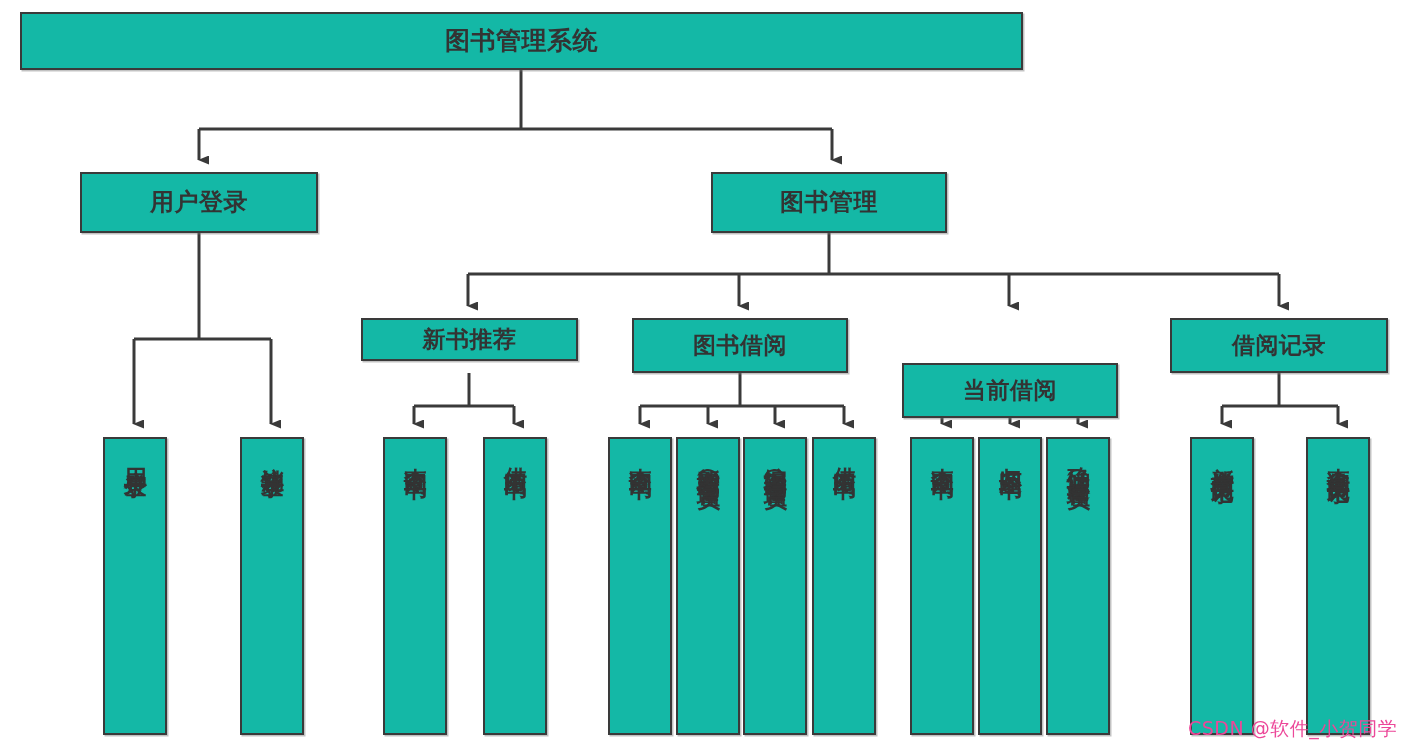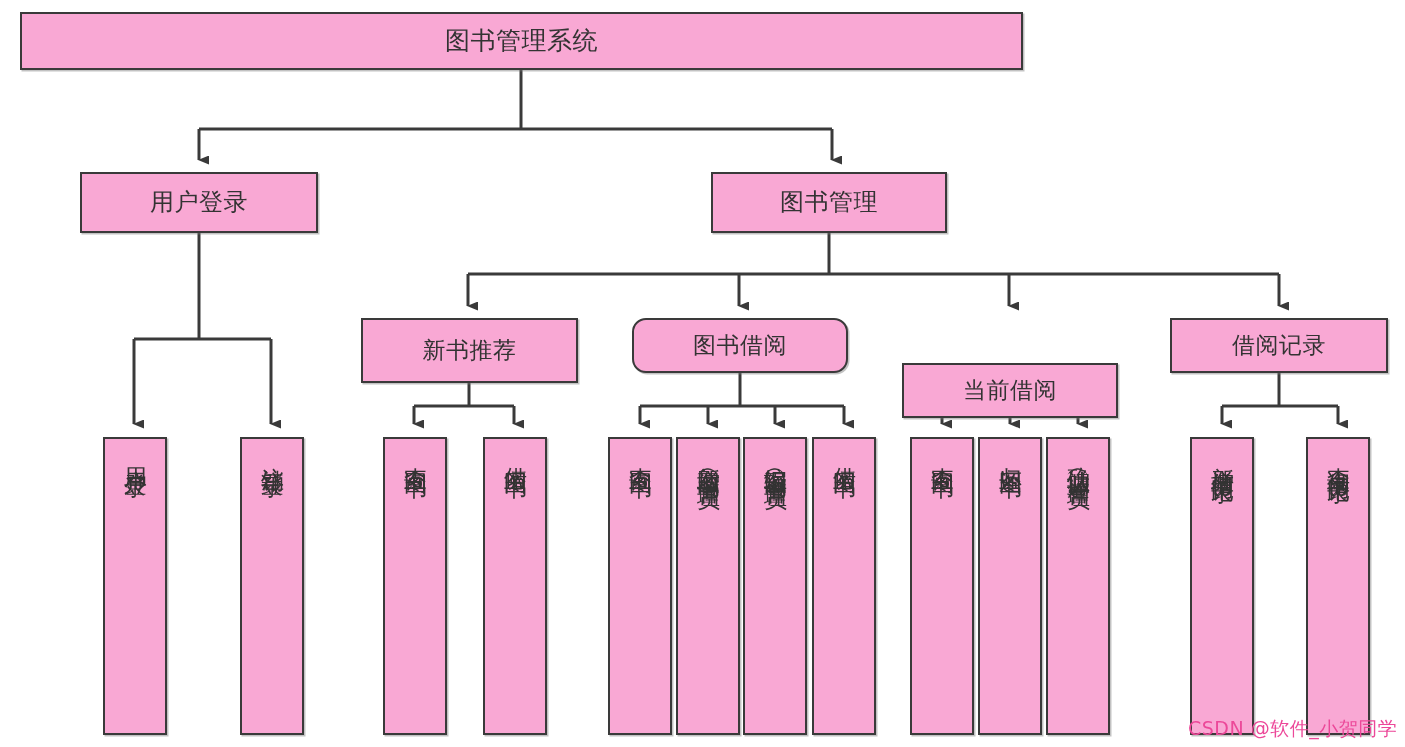--- a/index.html
+++ b/index.html
@@ -22,27 +22,28 @@
     left: 0;
     top: 0;
     width: 1405px;
     height: 747px;
     pointer-events: none;
   }
   .node {
     position: absolute;
     box-sizing: border-box;
     border: 2.5px solid #3a3a3a;
-    background: #f9a8d4;
+    background: #14b8a6;
     display: flex;
     align-items: center;
     justify-content: center;
     text-align: center;
     color: #333333;
     box-shadow: 1.5px 1.5px 0 rgba(120,120,120,0.45);
+    font-weight: bold;
   }
   .node-label {
     display: block;
     line-height: 1.15;
     letter-spacing: 0.5px;
   }
   .node.root .node-label { font-size: 25px; }
   .node.lvl2 .node-label { font-size: 24px; }
   .node.lvl3 .node-label { font-size: 23px; }
   .node.leaf {
@@ -125,24 +126,24 @@
     <span class="node-label">图书管理系统</span>
   </div>
 
   <div class="node lvl2" style="left:80px; top:172px; width:238px; height:61px;">
     <span class="node-label">用户登录</span>
   </div>
   <div class="node lvl2" style="left:711px; top:172px; width:236px; height:61px;">
     <span class="node-label">图书管理</span>
   </div>
 
-  <div class="node lvl3" style="left:361px; top:318px; width:217px; height:65px;">
+  <div class="node lvl3" style="left:361px; top:318px; width:217px; height:43px;">
     <span class="node-label">新书推荐</span>
   </div>
-  <div class="node lvl3" style="left:632px; top:318px; width:216px; height:55px;border-radius:14px;">
+  <div class="node lvl3" style="left:632px; top:318px; width:216px; height:55px;">
     <span class="node-label">图书借阅</span>
   </div>
   <div class="node lvl3" style="left:902px; top:318px; width:216px; height:55px;margin-top:45px;">
     <span class="node-label">当前借阅</span>
   </div>
   <div class="node lvl3" style="left:1170px; top:318px; width:218px; height:55px;">
     <span class="node-label">借阅记录</span>
   </div>
 
   <div class="node leaf" style="left:103px; top:437px; width:64px; height:298px;">

